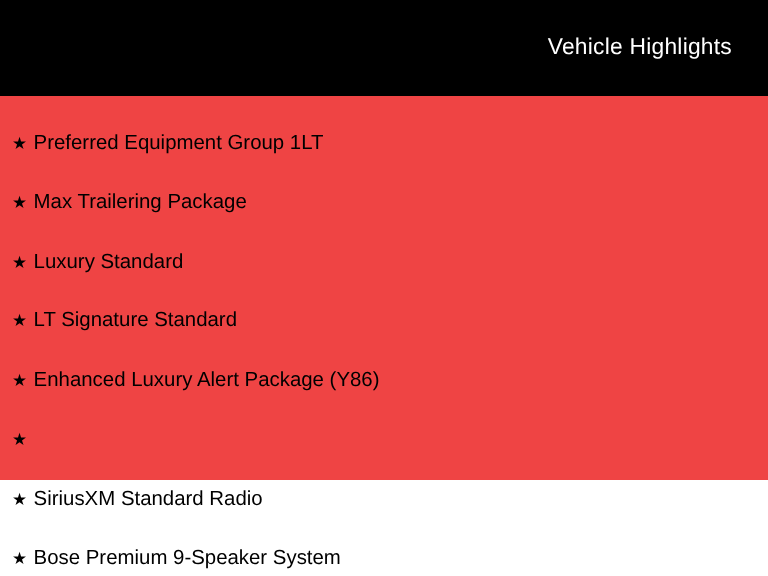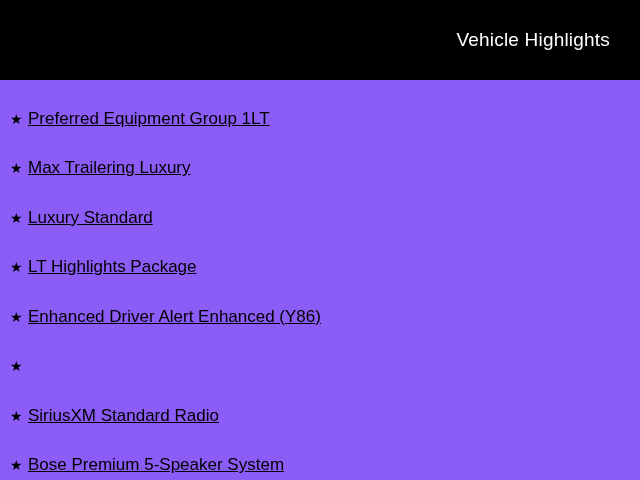--- a/index.html
+++ b/index.html
@@ -9,22 +9,22 @@
   body {
     width: 640px;
     height: 480px;
     background: #ffffff;
     font-family: "Liberation Sans", sans-serif;
     overflow: hidden;
   }
   .page {
     position: relative;
     width: 640px;
-    height: 480px;
-    background: #8b5cf6;
+    height: 400px;
+    background: #ef4444;
   }
   .header-bar {
     position: absolute;
     left: 0;
     top: 0;
     width: 640px;
     height: 80px;
     background: #000000;
     display: flex;
     align-items: center;
@@ -62,59 +62,58 @@
     color: #000000;
     font-size: 14px;
     line-height: 14px;
     text-align: left;
   }
   .highlight-label {
     color: #000000;
     font-size: 17px;
     line-height: 20px;
     white-space: nowrap;
-    text-decoration: underline;
   }
 </style>
 </head>
 <body>
 
 <div class="page">
 
   <div class="header-bar">
     <div class="header-title">Vehicle Highlights</div>
   </div>
 
   <ul class="highlights">
     <li class="highlight-item">
       <span class="bullet-icon">★</span>
       <span class="highlight-label">Preferred Equipment Group 1LT</span>
     </li>
     <li class="highlight-item">
       <span class="bullet-icon">★</span>
-      <span class="highlight-label">Max Trailering Luxury</span>
+      <span class="highlight-label">Max Trailering Package</span>
     </li>
     <li class="highlight-item">
       <span class="bullet-icon">★</span>
       <span class="highlight-label">Luxury Standard</span>
     </li>
     <li class="highlight-item">
       <span class="bullet-icon">★</span>
-      <span class="highlight-label">LT Highlights Package</span>
+      <span class="highlight-label">LT Signature Standard</span>
     </li>
     <li class="highlight-item">
       <span class="bullet-icon">★</span>
-      <span class="highlight-label">Enhanced Driver Alert Enhanced (Y86)</span>
+      <span class="highlight-label">Enhanced Luxury Alert Package (Y86)</span>
     </li>
     <li class="highlight-item">
       <span class="bullet-icon">★</span>
     </li>
     <li class="highlight-item">
       <span class="bullet-icon">★</span>
       <span class="highlight-label">SiriusXM Standard Radio</span>
     </li>
     <li class="highlight-item">
       <span class="bullet-icon">★</span>
-      <span class="highlight-label">Bose Premium 5-Speaker System</span>
+      <span class="highlight-label">Bose Premium 9-Speaker System</span>
     </li>
   </ul>
 
 </div>
 
 </body></html>

